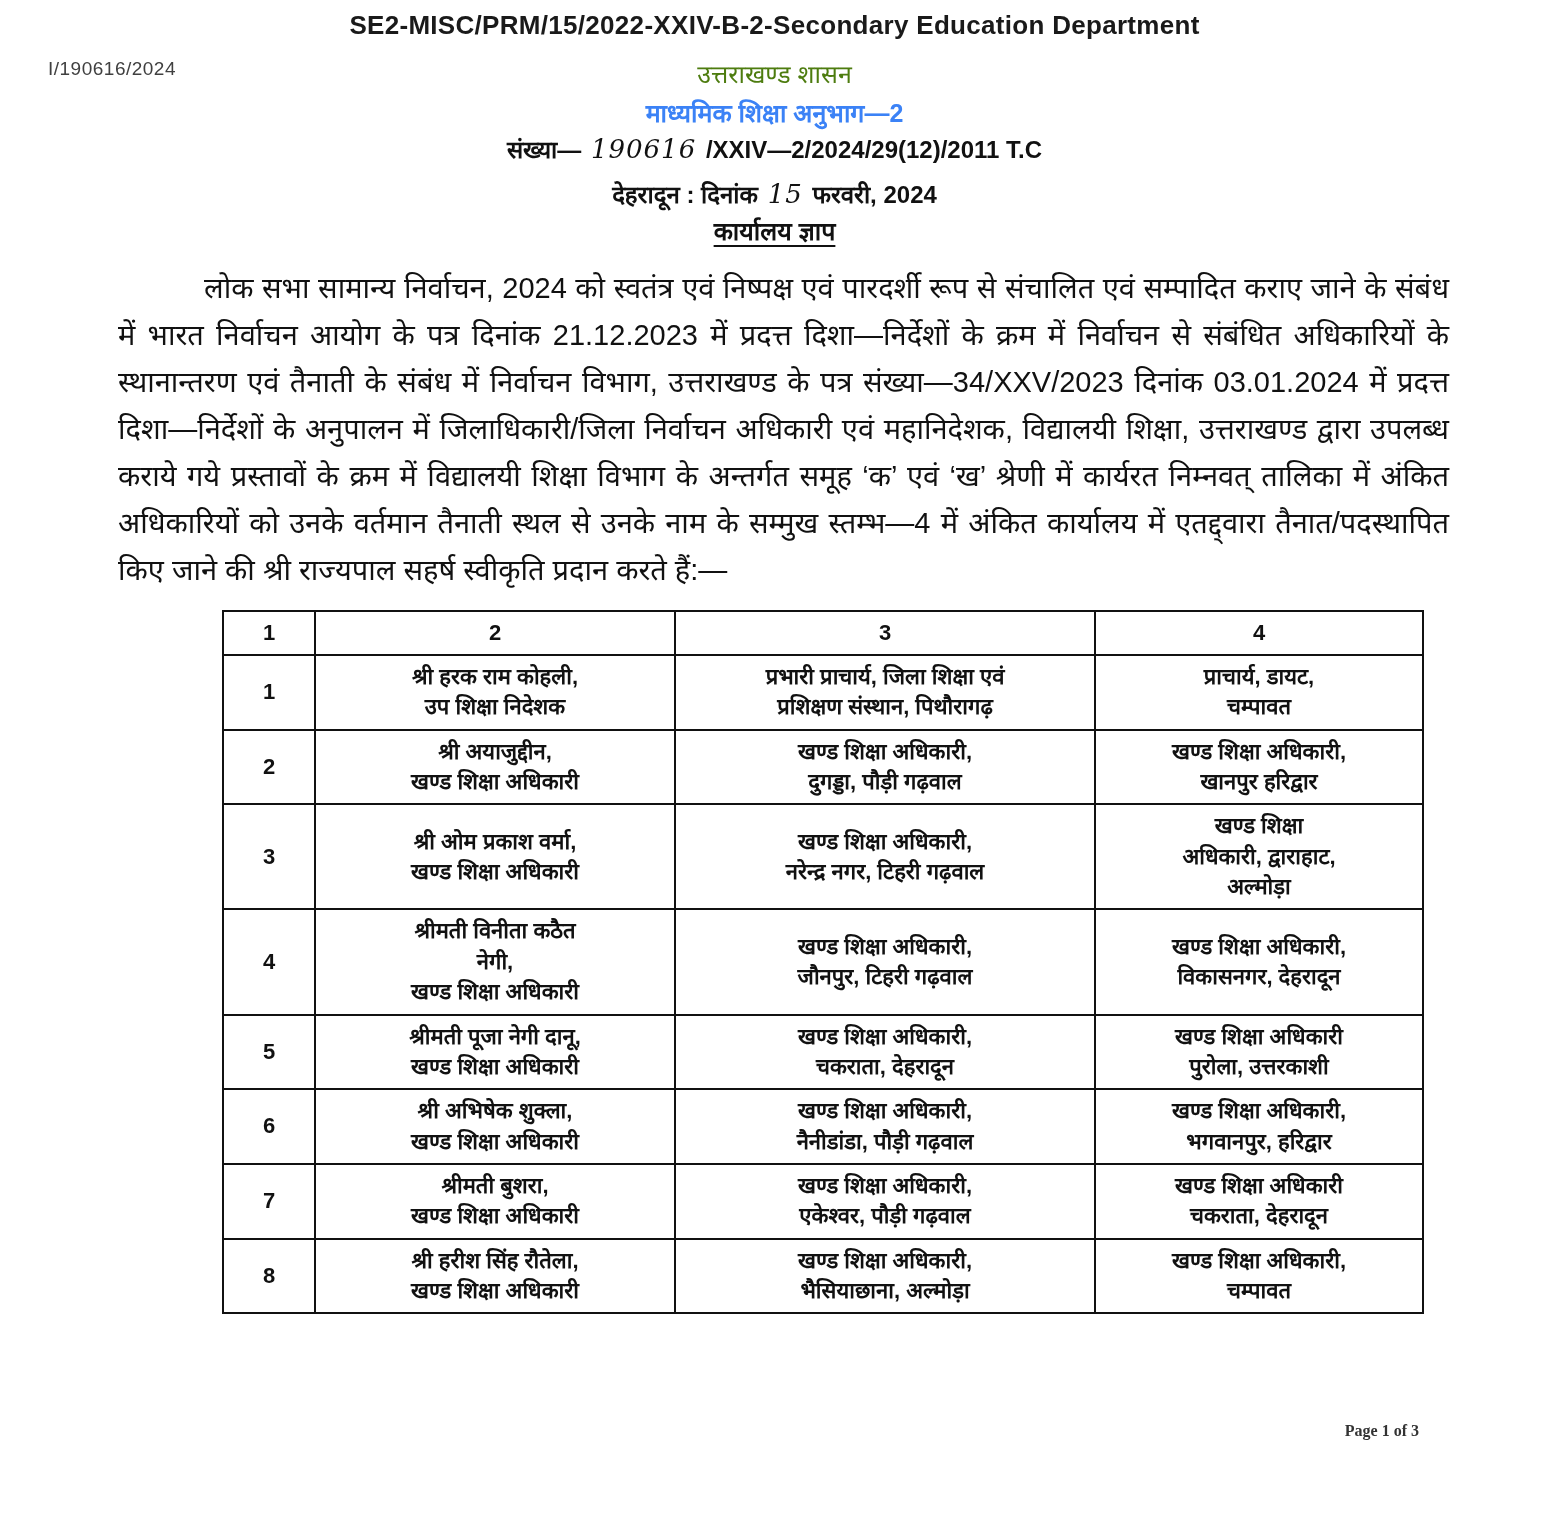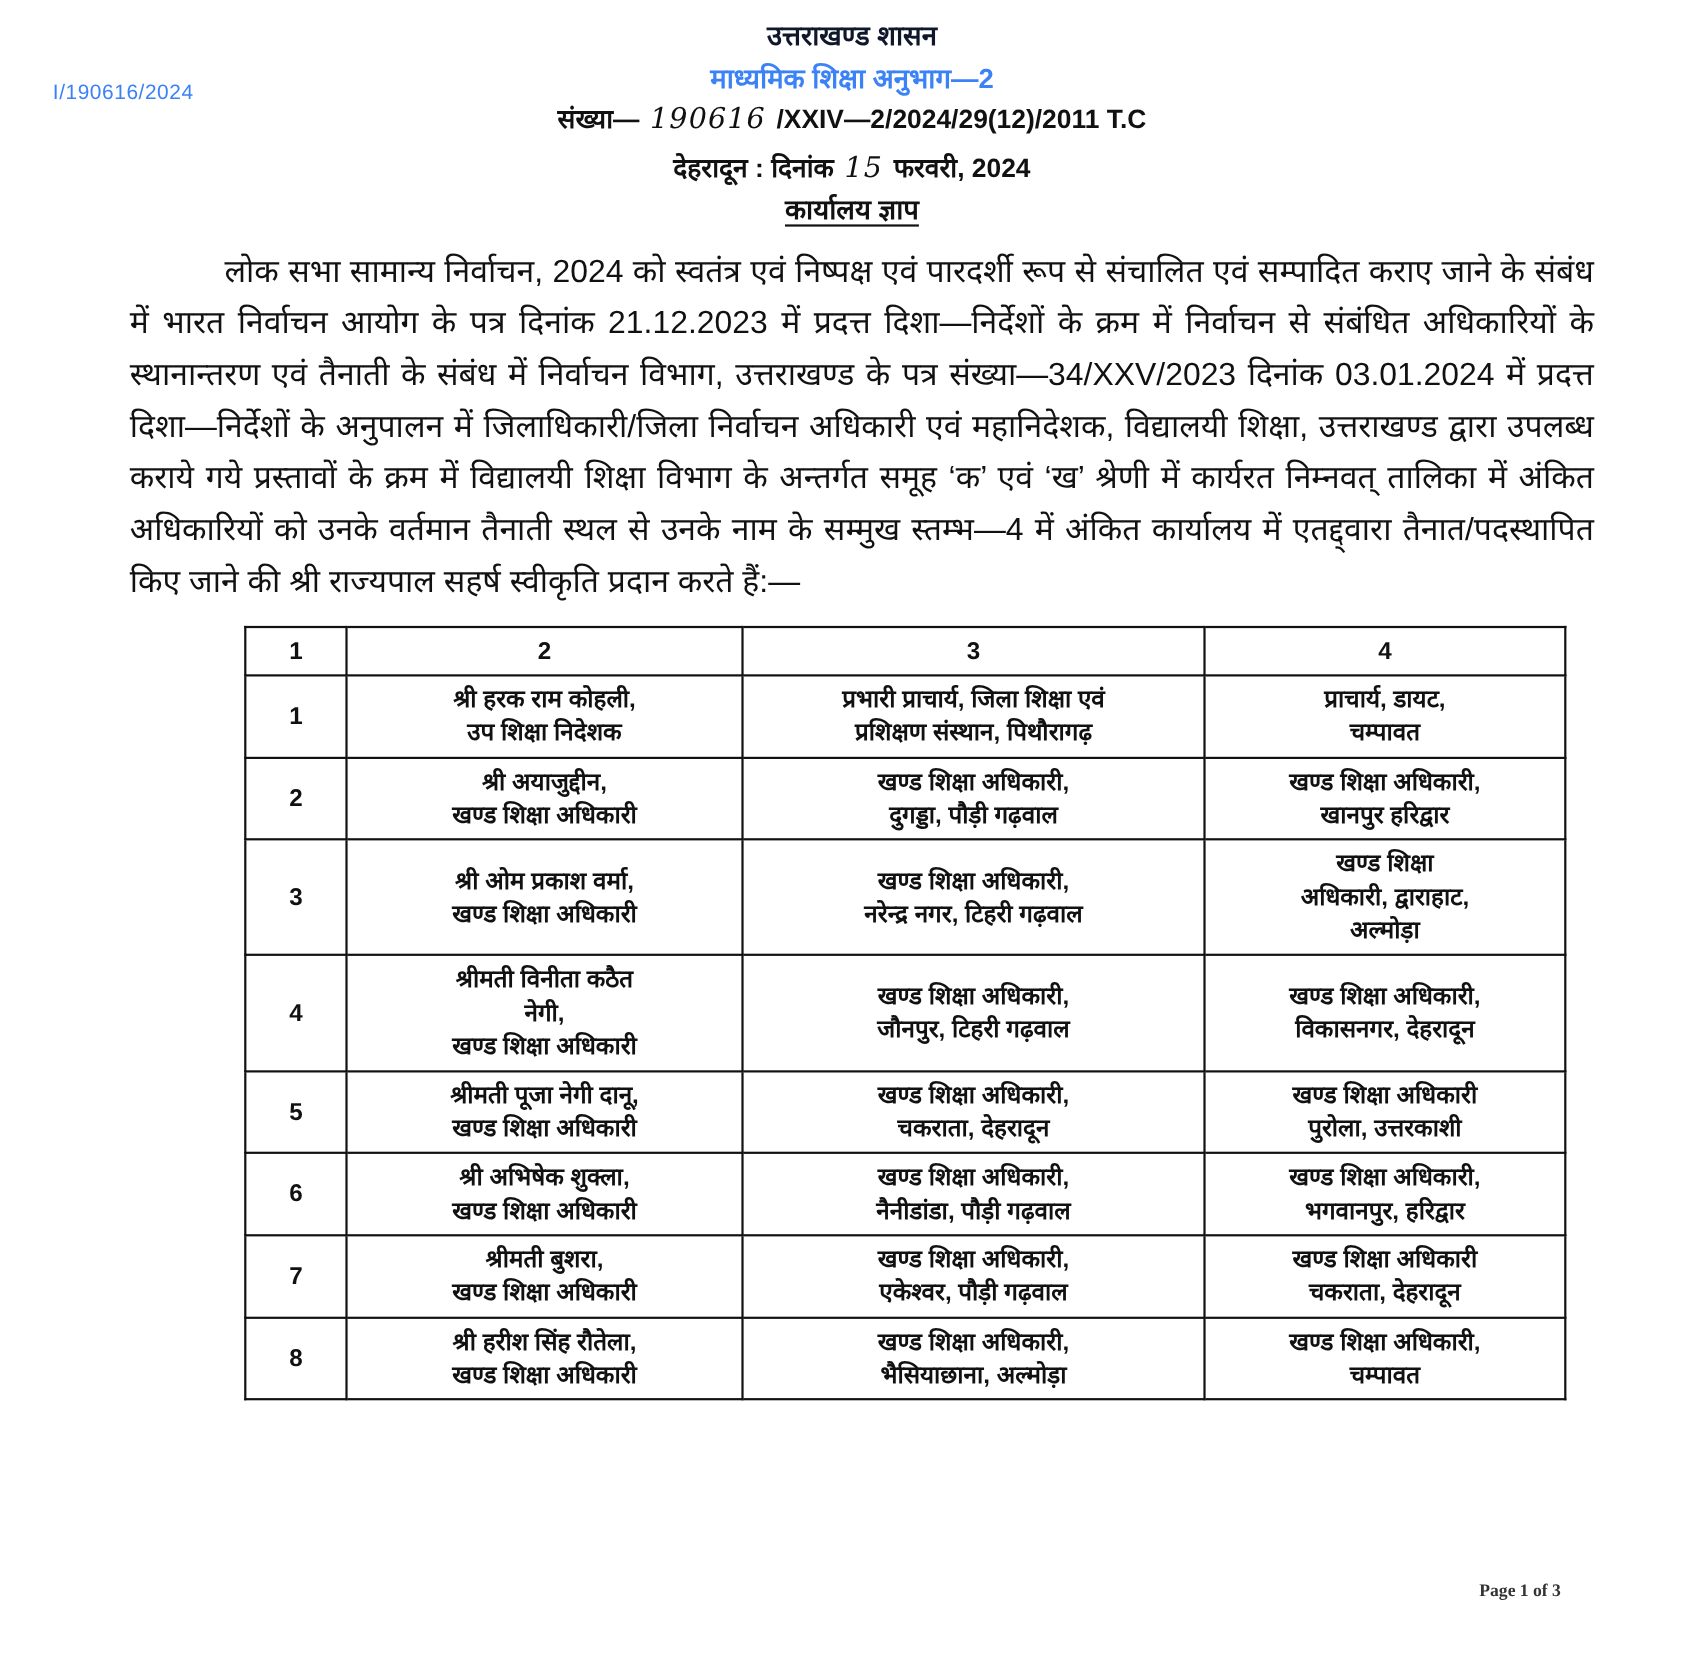--- a/index.html
+++ b/index.html
@@ -30,32 +30,32 @@
     font-weight: 600;
     letter-spacing: 0.3px;
     padding-top: 10px;
     color: #1a1a1a;
   }
   .side-ref {
     position: absolute;
     left: 48px;
     top: 58px;
     font-size: 19px;
-    color: #3b82f6;
+    color: #404040;
     letter-spacing: 0.5px;
   }
   .gov-block {
     text-align: center;
     margin-top: 16px;
     line-height: 1.42;
   }
   .gov-line1 {
     font-size: 25px;
-    font-weight: 700;
-    color: #0f172a;
+    font-weight: 400;
+    color: #4d7c0f;
   }
   .gov-line2 {
     font-size: 25px;
     font-weight: 700;
     color: #3b82f6;
     margin-top: 3px;
   }
   .gov-number {
     font-size: 24px;
     font-weight: 700;
@@ -140,20 +140,21 @@
     font-weight: 700;
     font-family: "Liberation Serif", serif;
     color: #333;
   }
 </style>
 </head>
 <body>
 
 <div class="page">
 
+  <div class="doc-header">SE2-MISC/PRM/15/2022-XXIV-B-2-Secondary Education Department</div>
 
   <div class="side-ref">I/190616/2024</div>
 
   <div class="gov-block">
     <div class="gov-line1">उत्तराखण्ड शासन</div>
     <div class="gov-line2">माध्यमिक शिक्षा अनुभाग—2</div>
     <div class="gov-number">
       <span>संख्या—</span>
       <span class="handwritten">190616</span>
       <span>/XXIV—2/2024/29(12)/2011 T.C</span>

